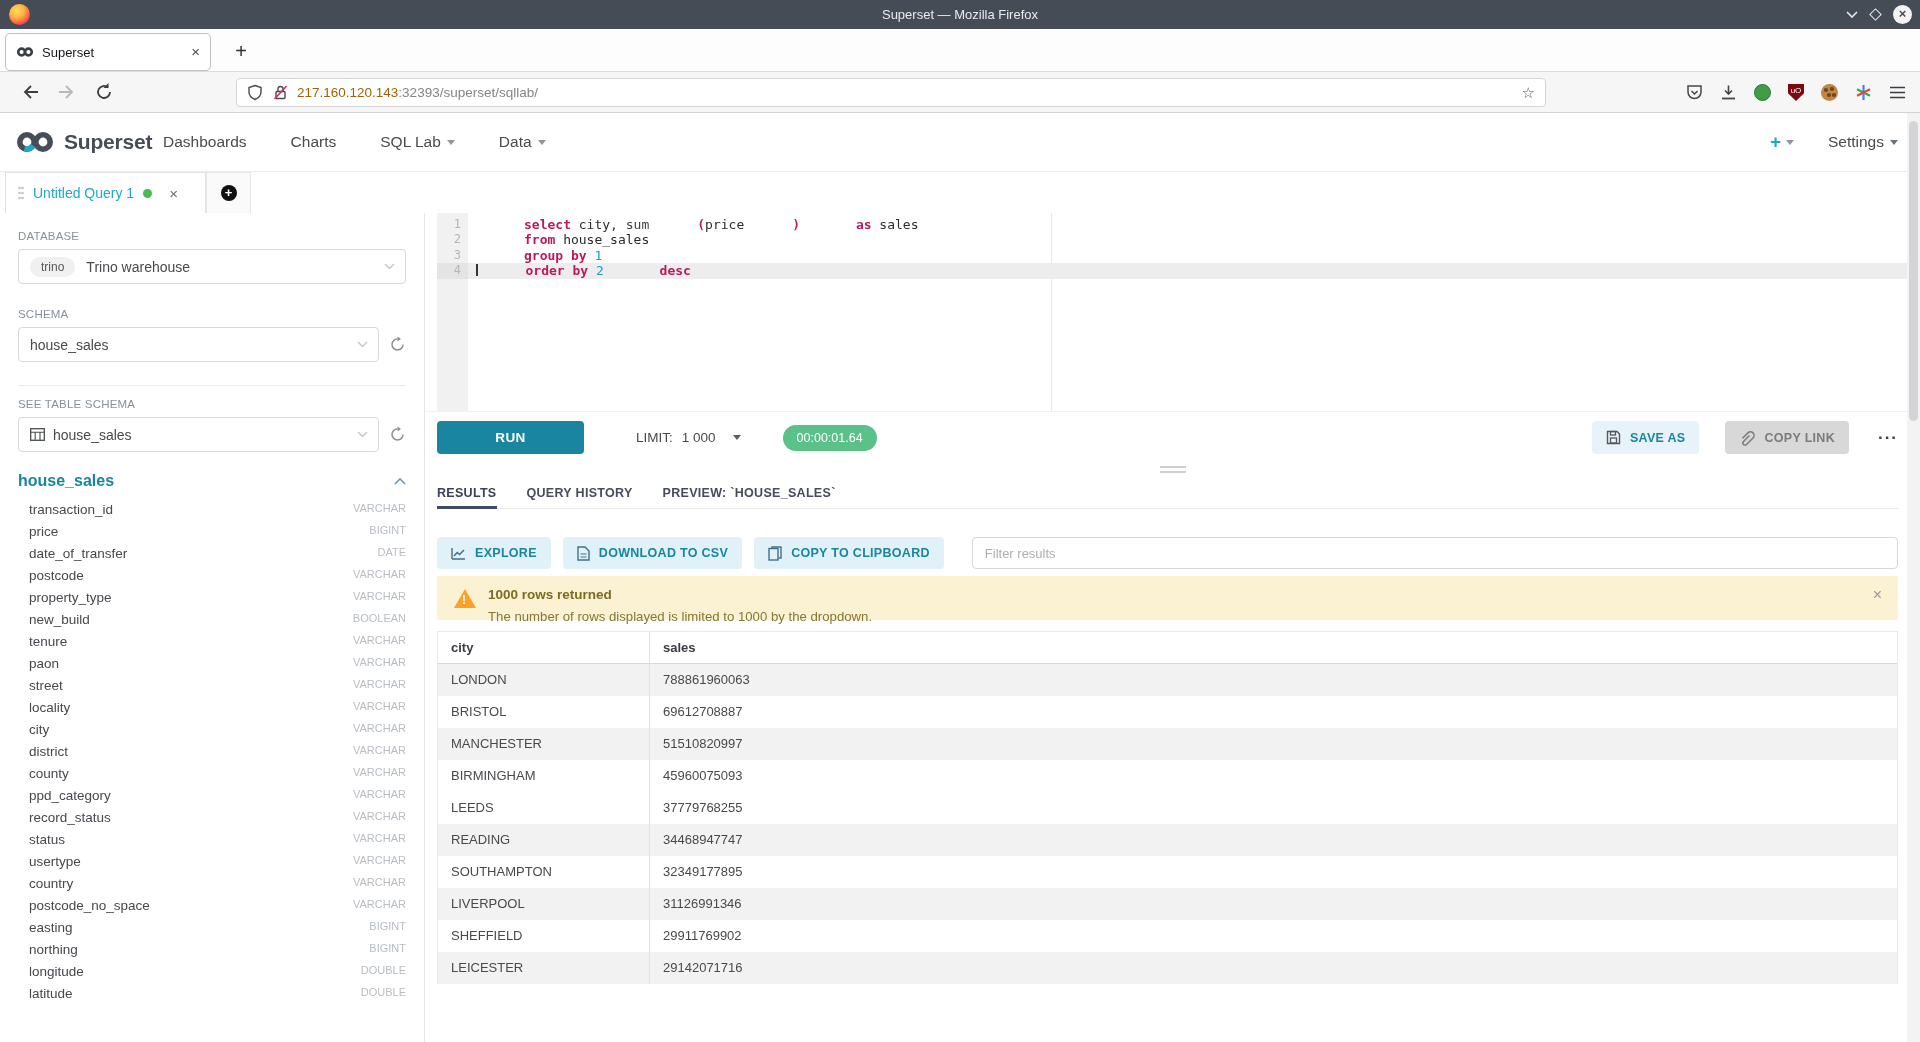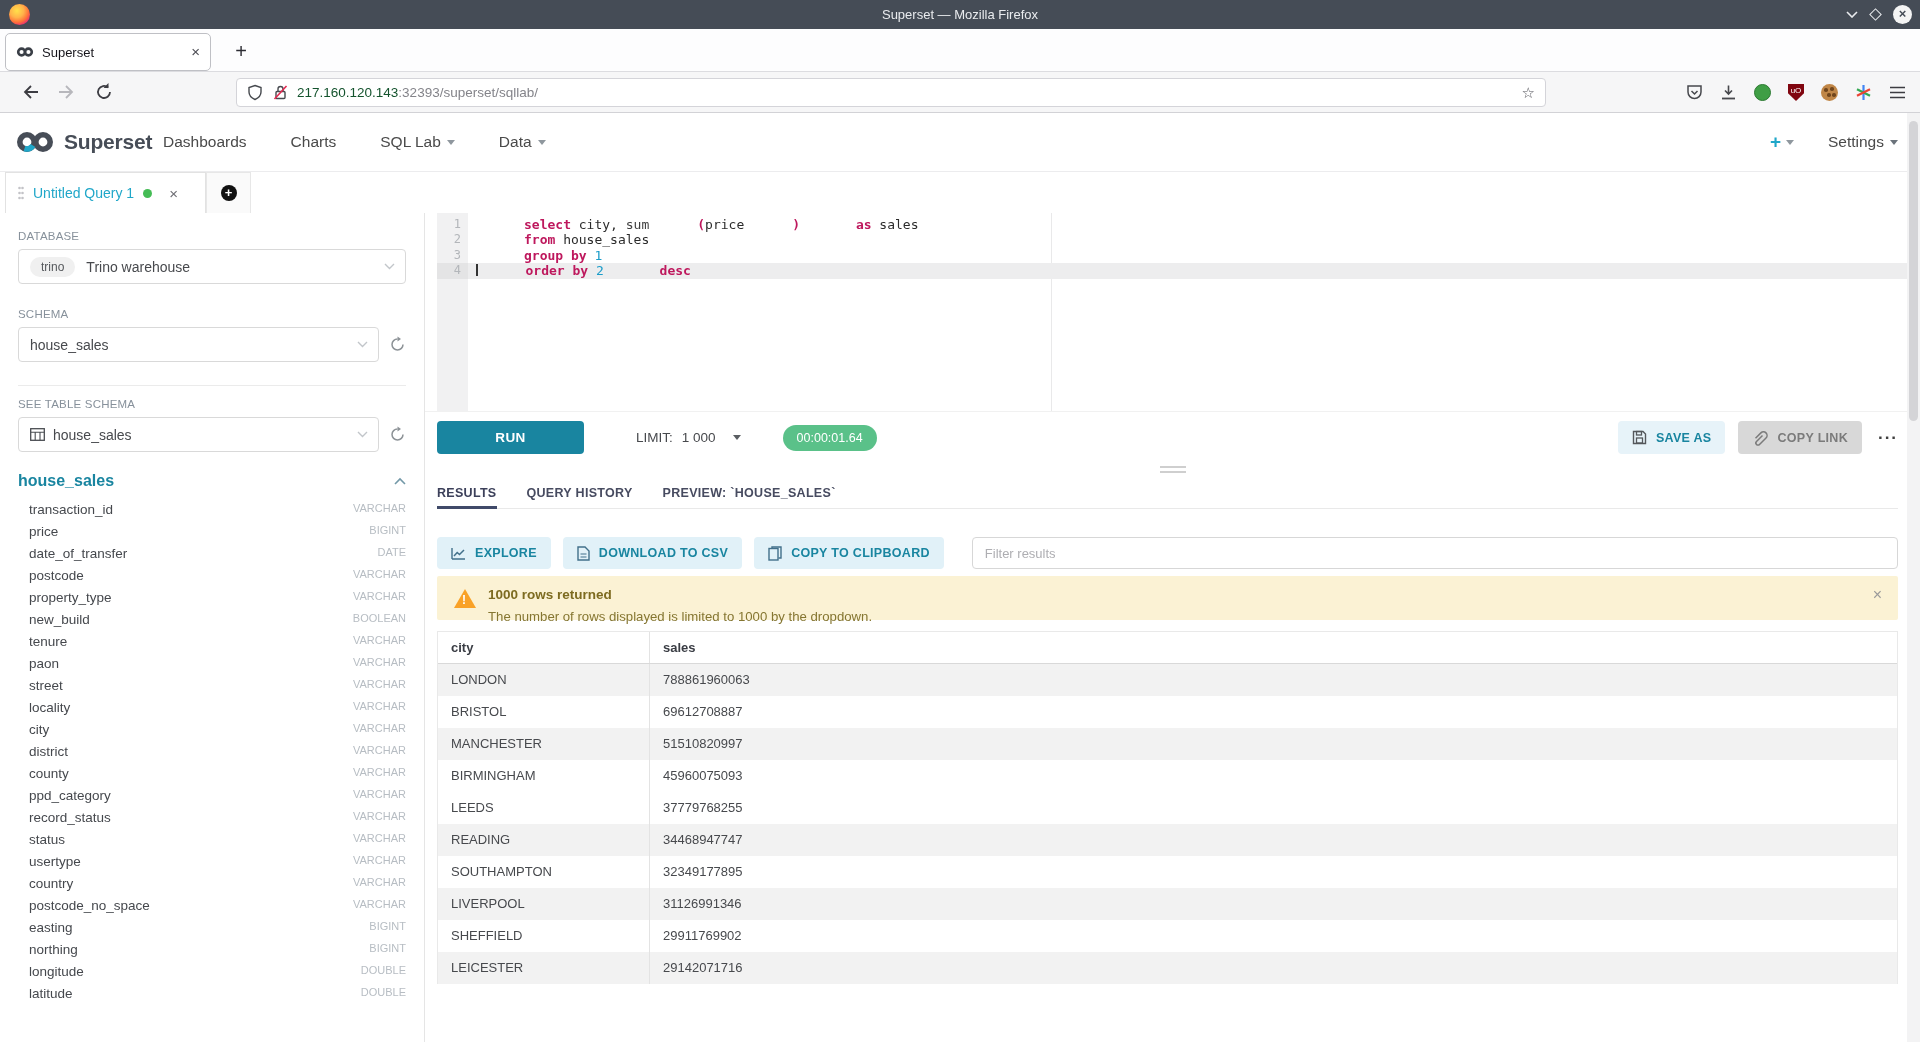--- a/index.html
+++ b/index.html
@@ -30,21 +30,21 @@
     color:#2c2c33; text-align:center; line-height:25px; border-radius:4px; }
 
   
   .navtoolbar { position:absolute; top:72px; left:0; width:1920px; height:41px; background:#f6f6f7;
     border-bottom:1px solid #d2d2d6; }
   .nav-ic { position:absolute; top:10px; width:20px; height:20px; color:#3c3c42; }
   .nav-ic.dis { color:#b7b7bc; }
   .urlbar { position:absolute; left:236px; top:6px; width:1310px; height:29px; background:#fff;
     border:1px solid #d4d4d9; border-radius:4px; display:flex; align-items:center; padding:0 10px; }
   .url-text { font-size:13.5px; margin-left:8px; flex:1; white-space:nowrap; overflow:hidden; }
-  .url-host { color:#14532d; }
+  .url-host { color:#a16207; }
   .url-rest { color:#84848a; }
   .url-star { color:#55555c; font-size:15px; }
   .tb-icons { position:absolute; right:14px; top:0; height:41px; display:flex; align-items:center; gap:17px; }
   .ext-badger { width:17px; height:17px; border-radius:50%; background:#3f9e45; border:1.5px solid #2c7a32; }
   .ext-ublock { width:16px; height:17px; background:#800610;
     clip-path:polygon(0 0,100% 0,100% 55%,50% 100%,0 55%); color:#fff; font-size:8px; text-align:center; line-height:13px; }
   .ext-cookie { width:17px; height:17px; border-radius:50%; background:#c08647; position:relative; }
   .ext-cookie i { position:absolute; width:3.5px; height:3.5px; border-radius:50%; background:#71461d; }
 
   
@@ -114,21 +114,21 @@
 
   .etoolbar { position:absolute; left:0; top:198px; width:1495px; height:52px; border-top:1px solid #f1f1f1;
     display:flex; align-items:center; padding:0 22px 0 12px; }
   .run-btn { width:147px; height:33px; background:#1985a0; color:#fff; font-weight:bold; font-size:13.5px;
     border-radius:4px; text-align:center; line-height:33px; letter-spacing:0.4px; }
   .limit-group { display:flex; align-items:center; margin-left:52px; gap:9px; }
   .limit-label, .limit-value { font-size:13.5px; color:#47494d; }
   .limit-caret { margin-left:8px; border-top-color:#5a5e62; }
   .timer-pill { margin-left:42px; height:26px; padding:0 14px; background:#5ac189; border-radius:13px;
     color:#fff; font-size:12.5px; line-height:26px; }
-  .etb-right { margin-left:auto; display:flex; align-items:center; gap:13px; }
+  .etb-right { margin-left:auto; display:flex; align-items:center; gap:26px; }
   .saveas-btn { height:33px; background:#e7f3f9; border-radius:4px; display:flex; align-items:center;
     gap:9px; padding:0 14px; color:#1985a0; font-weight:bold; font-size:12.5px; letter-spacing:0.3px; }
   .saveas-btn svg { color:#54575b; }
   .copylink-btn { height:33px; background:#d8d8d8; border-radius:4px; display:flex; align-items:center;
     gap:9px; padding:0 14px; color:#7b7b7b; font-weight:bold; font-size:12.5px; letter-spacing:0.3px; }
   .more-btn { font-size:17px; font-weight:bold; color:#3f3f3f; letter-spacing:1px; margin-left:3px; }
 
   .splitter { position:absolute; left:0; top:250px; width:1495px; height:12px; display:flex;
     align-items:center; justify-content:center; }
   .grip { width:26px; height:7px; border-top:2px solid #cfcfcf; border-bottom:2px solid #cfcfcf; }

